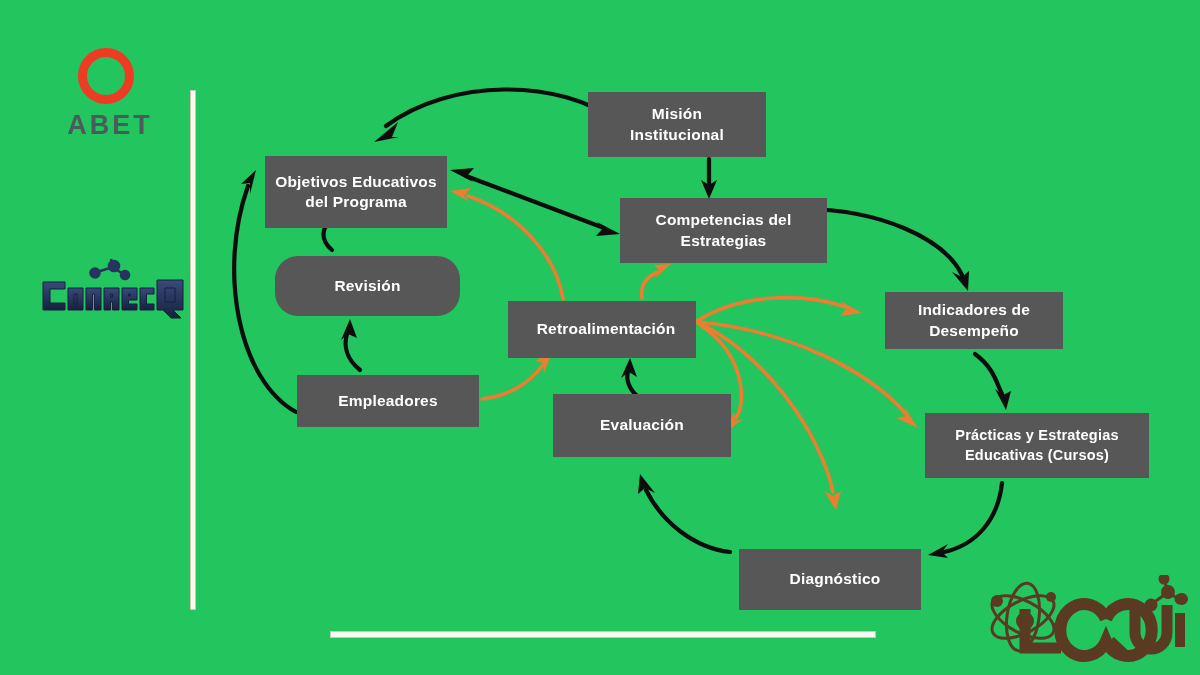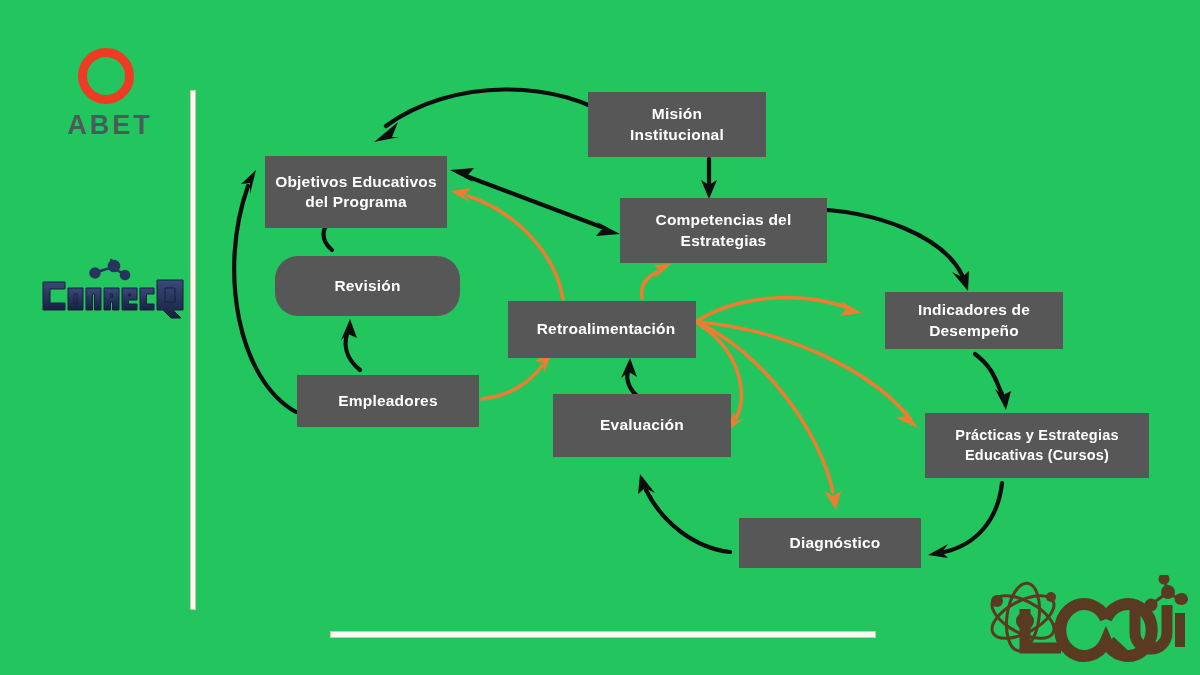--- a/index.html
+++ b/index.html
@@ -88,21 +88,21 @@
 
   #n-objetivos     { left: 265px; top: 132px; width: 182px; height: 72px; margin-top: 24px; }
   #n-mision        { left: 588px; top: 92px;  width: 178px; height: 65px; }
   #n-competencias  { left: 620px; top: 198px; width: 207px; height: 65px; }
   #n-indicadores   { left: 885px; top: 292px; width: 178px; height: 57px; }
   #n-practicas     { left: 925px; top: 413px; width: 224px; height: 65px; font-size: 14.5px;}
   #n-revision      { left: 275px; top: 256px; width: 185px; height: 60px; border-radius: 23px; }
   #n-empleadores   { left: 297px; top: 375px; width: 182px; height: 52px; }
   #n-retro         { left: 508px; top: 301px; width: 188px; height: 57px; padding-left: 14px; }
   #n-evaluacion    { left: 553px; top: 394px; width: 178px; height: 63px; }
-  #n-diagnostico   { left: 739px; top: 518px; width: 182px; height: 50px; padding-left: 16px; }
+  #n-diagnostico   { left: 739px; top: 549px; width: 182px; height: 61px; padding-left: 16px; }
 
   
   #arrows {
     position: absolute;
     left: 0; top: 0;
     width: 1200px; height: 675px;
     pointer-events: none;
   }
   .arr-black { fill: none; stroke: #0d0d0d; stroke-width: 4.2; stroke-linecap: round; }
   .arr-orange { fill: none; stroke: #ed7d31; stroke-width: 3.6; stroke-linecap: round; }

